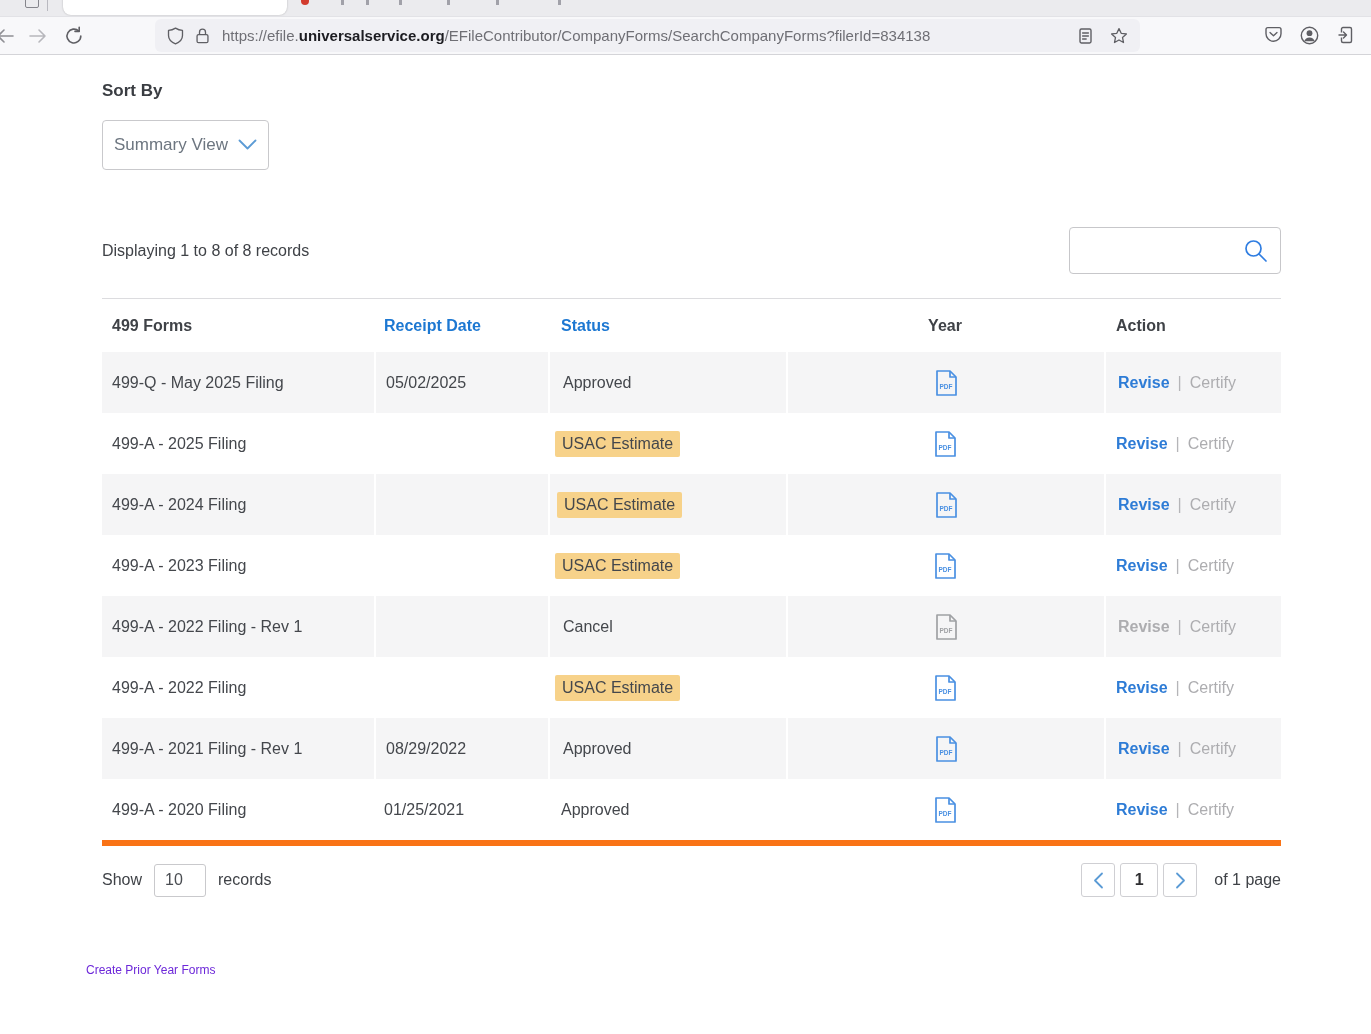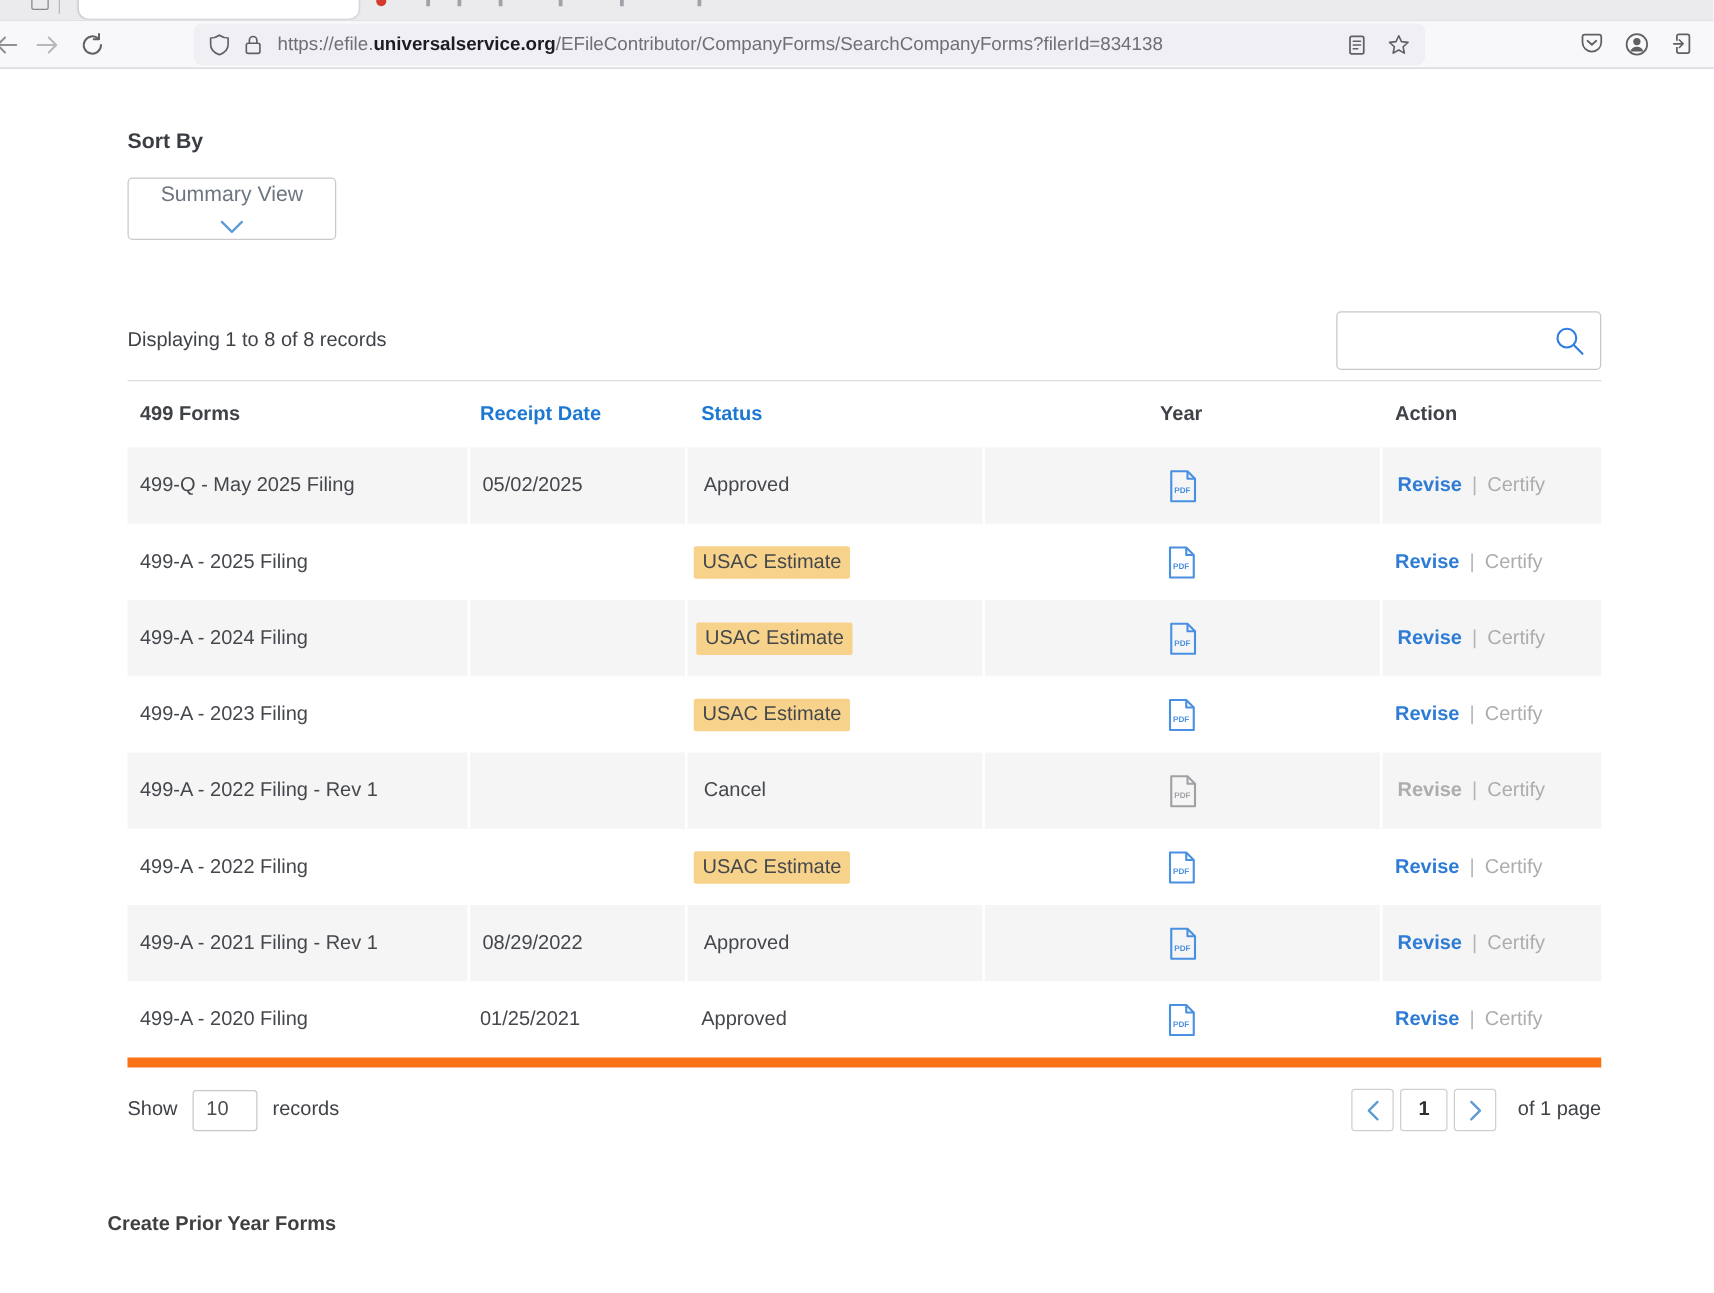--- a/index.html
+++ b/index.html
@@ -48,45 +48,44 @@
     font-size: 15px; color: #6f6f75; margin-left: 12px; white-space: nowrap;
     overflow: hidden; flex: 1 1 auto;
   }
   .url-text .domain { color: #1c1c21; font-weight: 600; }
   .url-right { display: flex; gap: 17px; margin-left: auto; flex: 0 0 auto; }
   .chrome-right-icon { position: absolute; top: 9px; }
 
   
   .page { padding: 0 90px 0 102px; }
 
-  .sort-label { margin-top: 47px; font-size: 17px; font-weight: 600; color: #3a3d42; }
+  .sort-label { margin-top: 25px; font-size: 17px; font-weight: 600; color: #3a3d42; }
   .sort-dropdown {
     margin-top: 19px; width: 167px; height: 50px;
     border: 1px solid #c9c9cc; border-radius: 4px; background: #fff;
     display: flex; align-items: center; justify-content: center; gap: 10px;
     cursor: pointer;
-    flex-direction: column;
   }
   .sort-dropdown .selected { font-size: 17px; color: #6d7680; }
 
   .records-row {
     margin-top: 57px; display: flex; justify-content: space-between; align-items: center;
   }
   .records-summary { font-size: 16px; color: #3f4247; }
   .search-box {
     width: 212px; height: 47px; border: 1px solid #c7c7ca; border-radius: 4px;
     display: flex; align-items: center; padding: 0 12px; background: #fff;
   }
   .search-box input {
     border: none; outline: none; flex: 1 1 auto; font-size: 16px;
     font-family: "Liberation Sans", sans-serif; background: transparent; min-width: 0;
   }
   .search-box .magnifier { flex: 0 0 auto; display: inline-flex; }
 
-  .forms-table { margin-top: 8px; border-top: 1px solid #dcdcdf; border-bottom: 8px solid #f97316; }
+  .forms-table { margin-top: 24px; border-top: 1px solid #dcdcdf; border-bottom: 6px solid #f97316; }
   .thead, .trow { display: grid; grid-template-columns: 272px 174px 238px 318px 177px; }
   .thead { height: 53px; }
   .thead > div { display: flex; align-items: center; font-size: 16px; font-weight: 700; }
   .th-forms { padding-left: 10px; color: #3f4247; }
   .th-receipt { padding-left: 10px; color: #1d78d2; cursor: pointer; }
   .th-status { padding-left: 13px; color: #1d78d2; cursor: pointer; }
   .th-view { justify-content: center; color: #3f4247; }
   .th-action { padding-left: 12px; color: #3f4247; }
 
   .trow { height: 61px; }
@@ -121,21 +120,21 @@
   }
   .page-num {
     width: 38px; height: 34px; border: 1px solid #cfcfd3; border-radius: 3px;
     display: flex; align-items: center; justify-content: center;
     font-size: 16px; font-weight: 700; color: #2e2e31; background: #fff;
   }
   .of-pages { margin-left: 12px; font-size: 16px; color: #3f4247; }
 
   .create-link {
     display: inline-block; margin-top: 66px; margin-left: -16px;
-    color: #404040; font-size: 16px; font-weight: 700; text-decoration: none; cursor: pointer;
+    color: #6d28d9; font-size: 12px; font-weight: 400; text-decoration: none; cursor: pointer;
   }
 </style>
 </head>
 <body>
 
 <div class="chrome">
   <div class="tab-strip">
     <div class="pinned-icon"></div>
     <div class="tab-divider"></div>
     <div class="active-tab"></div>

